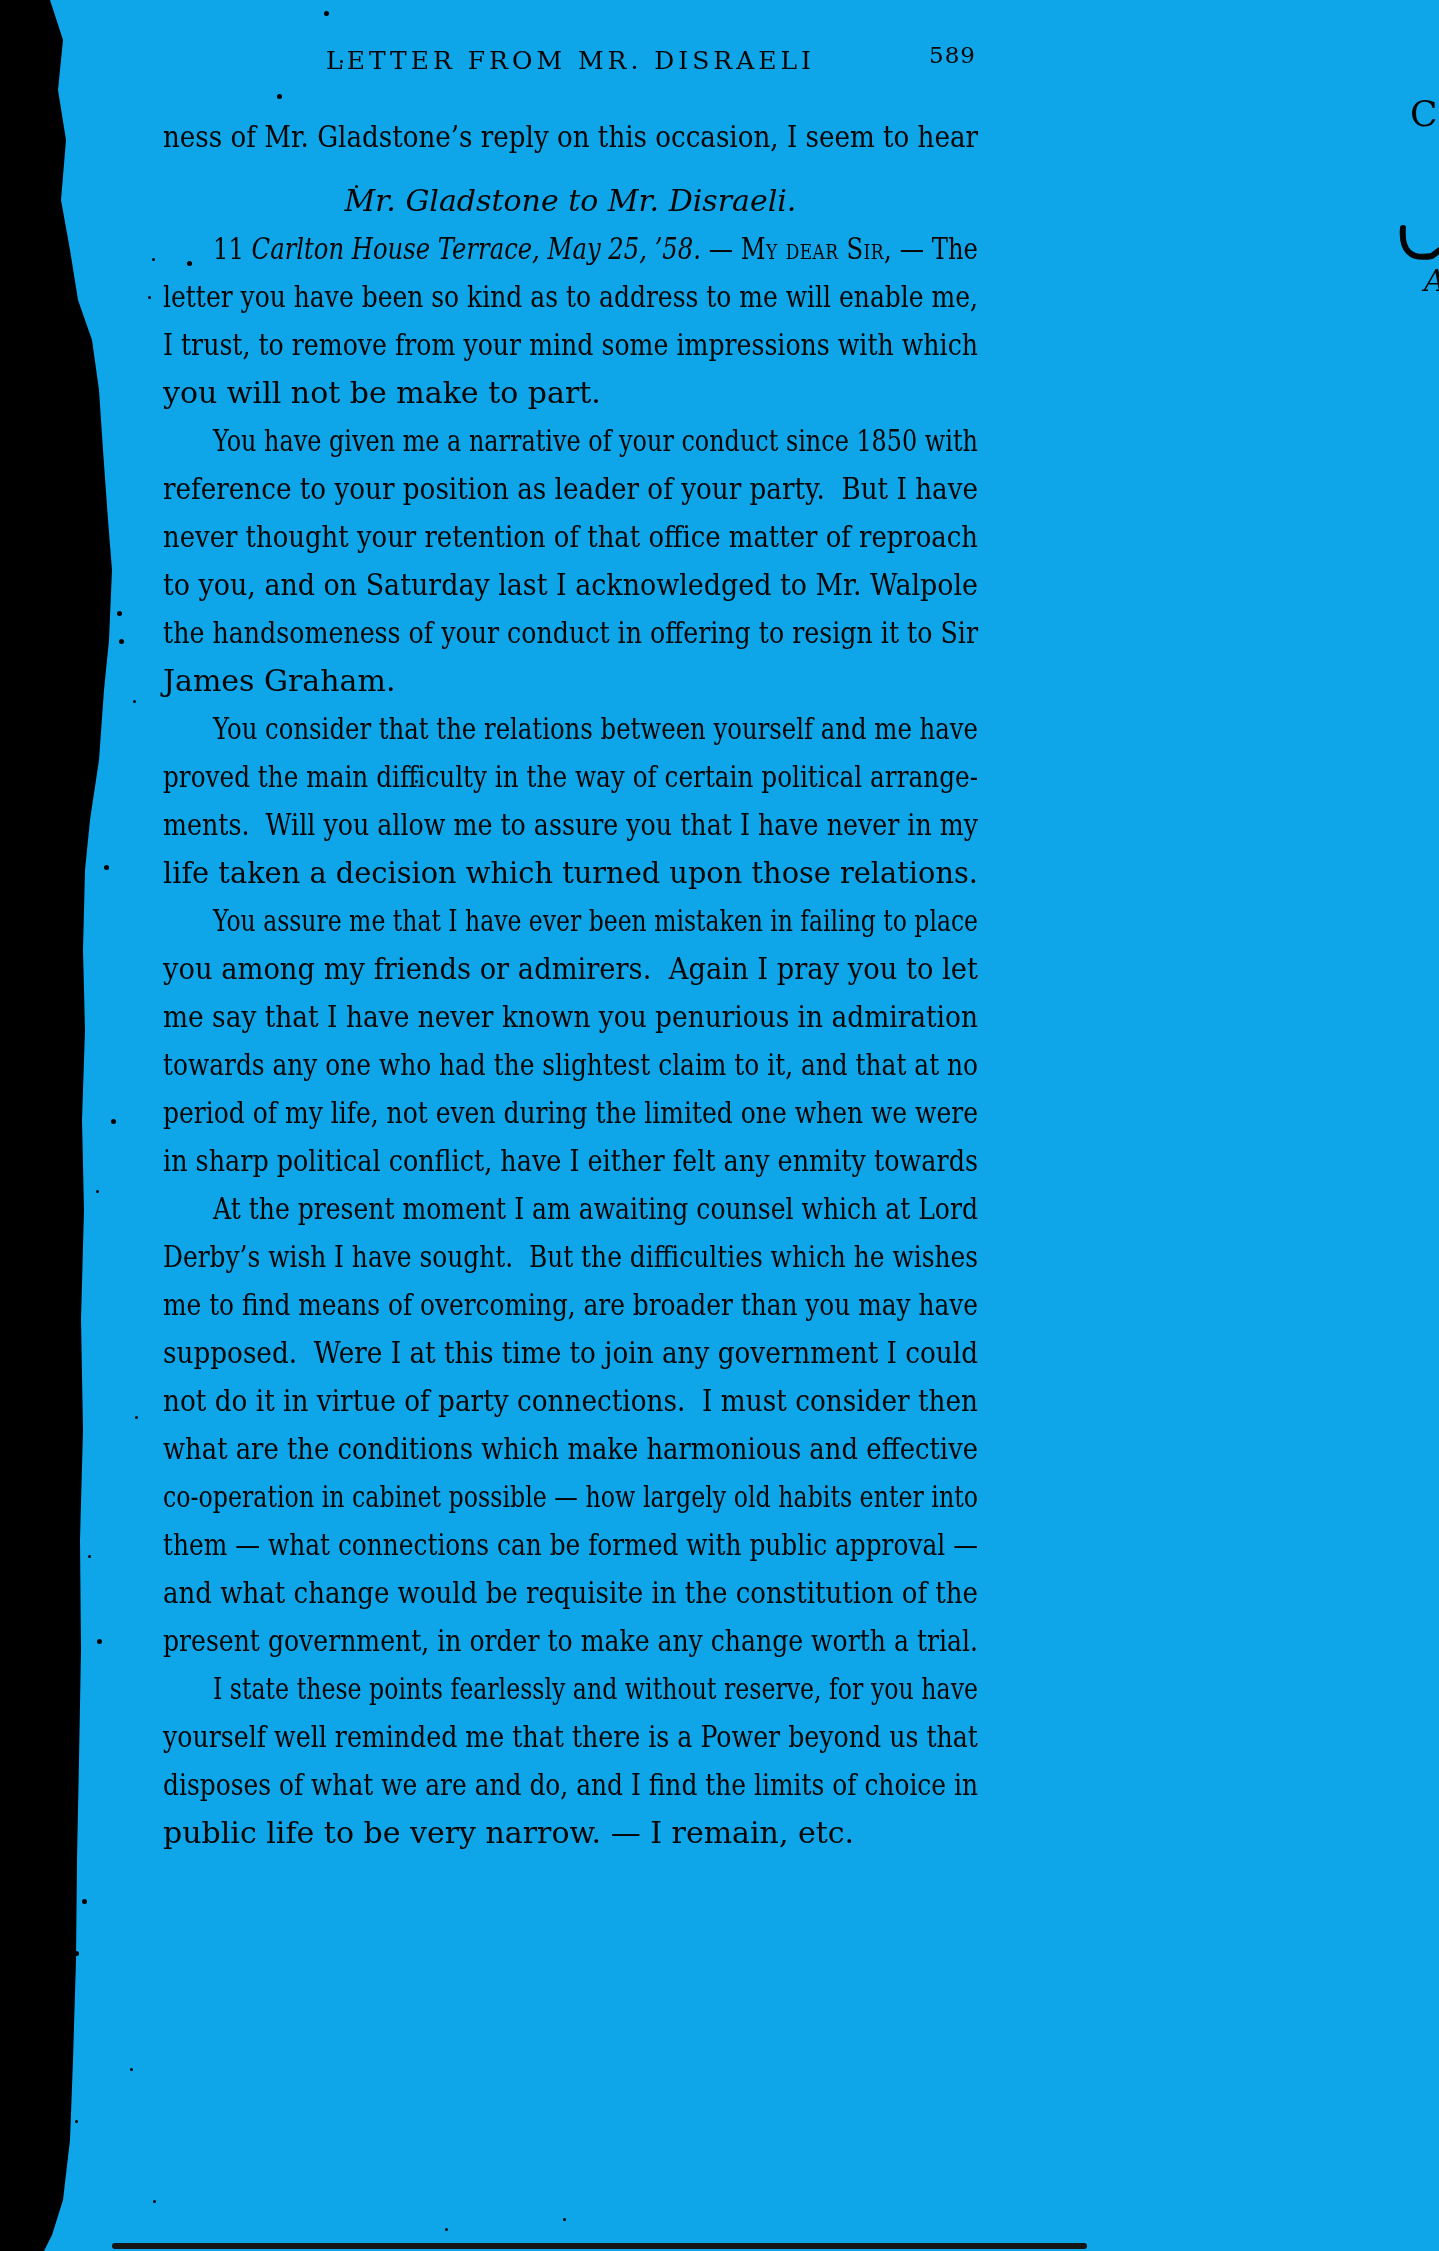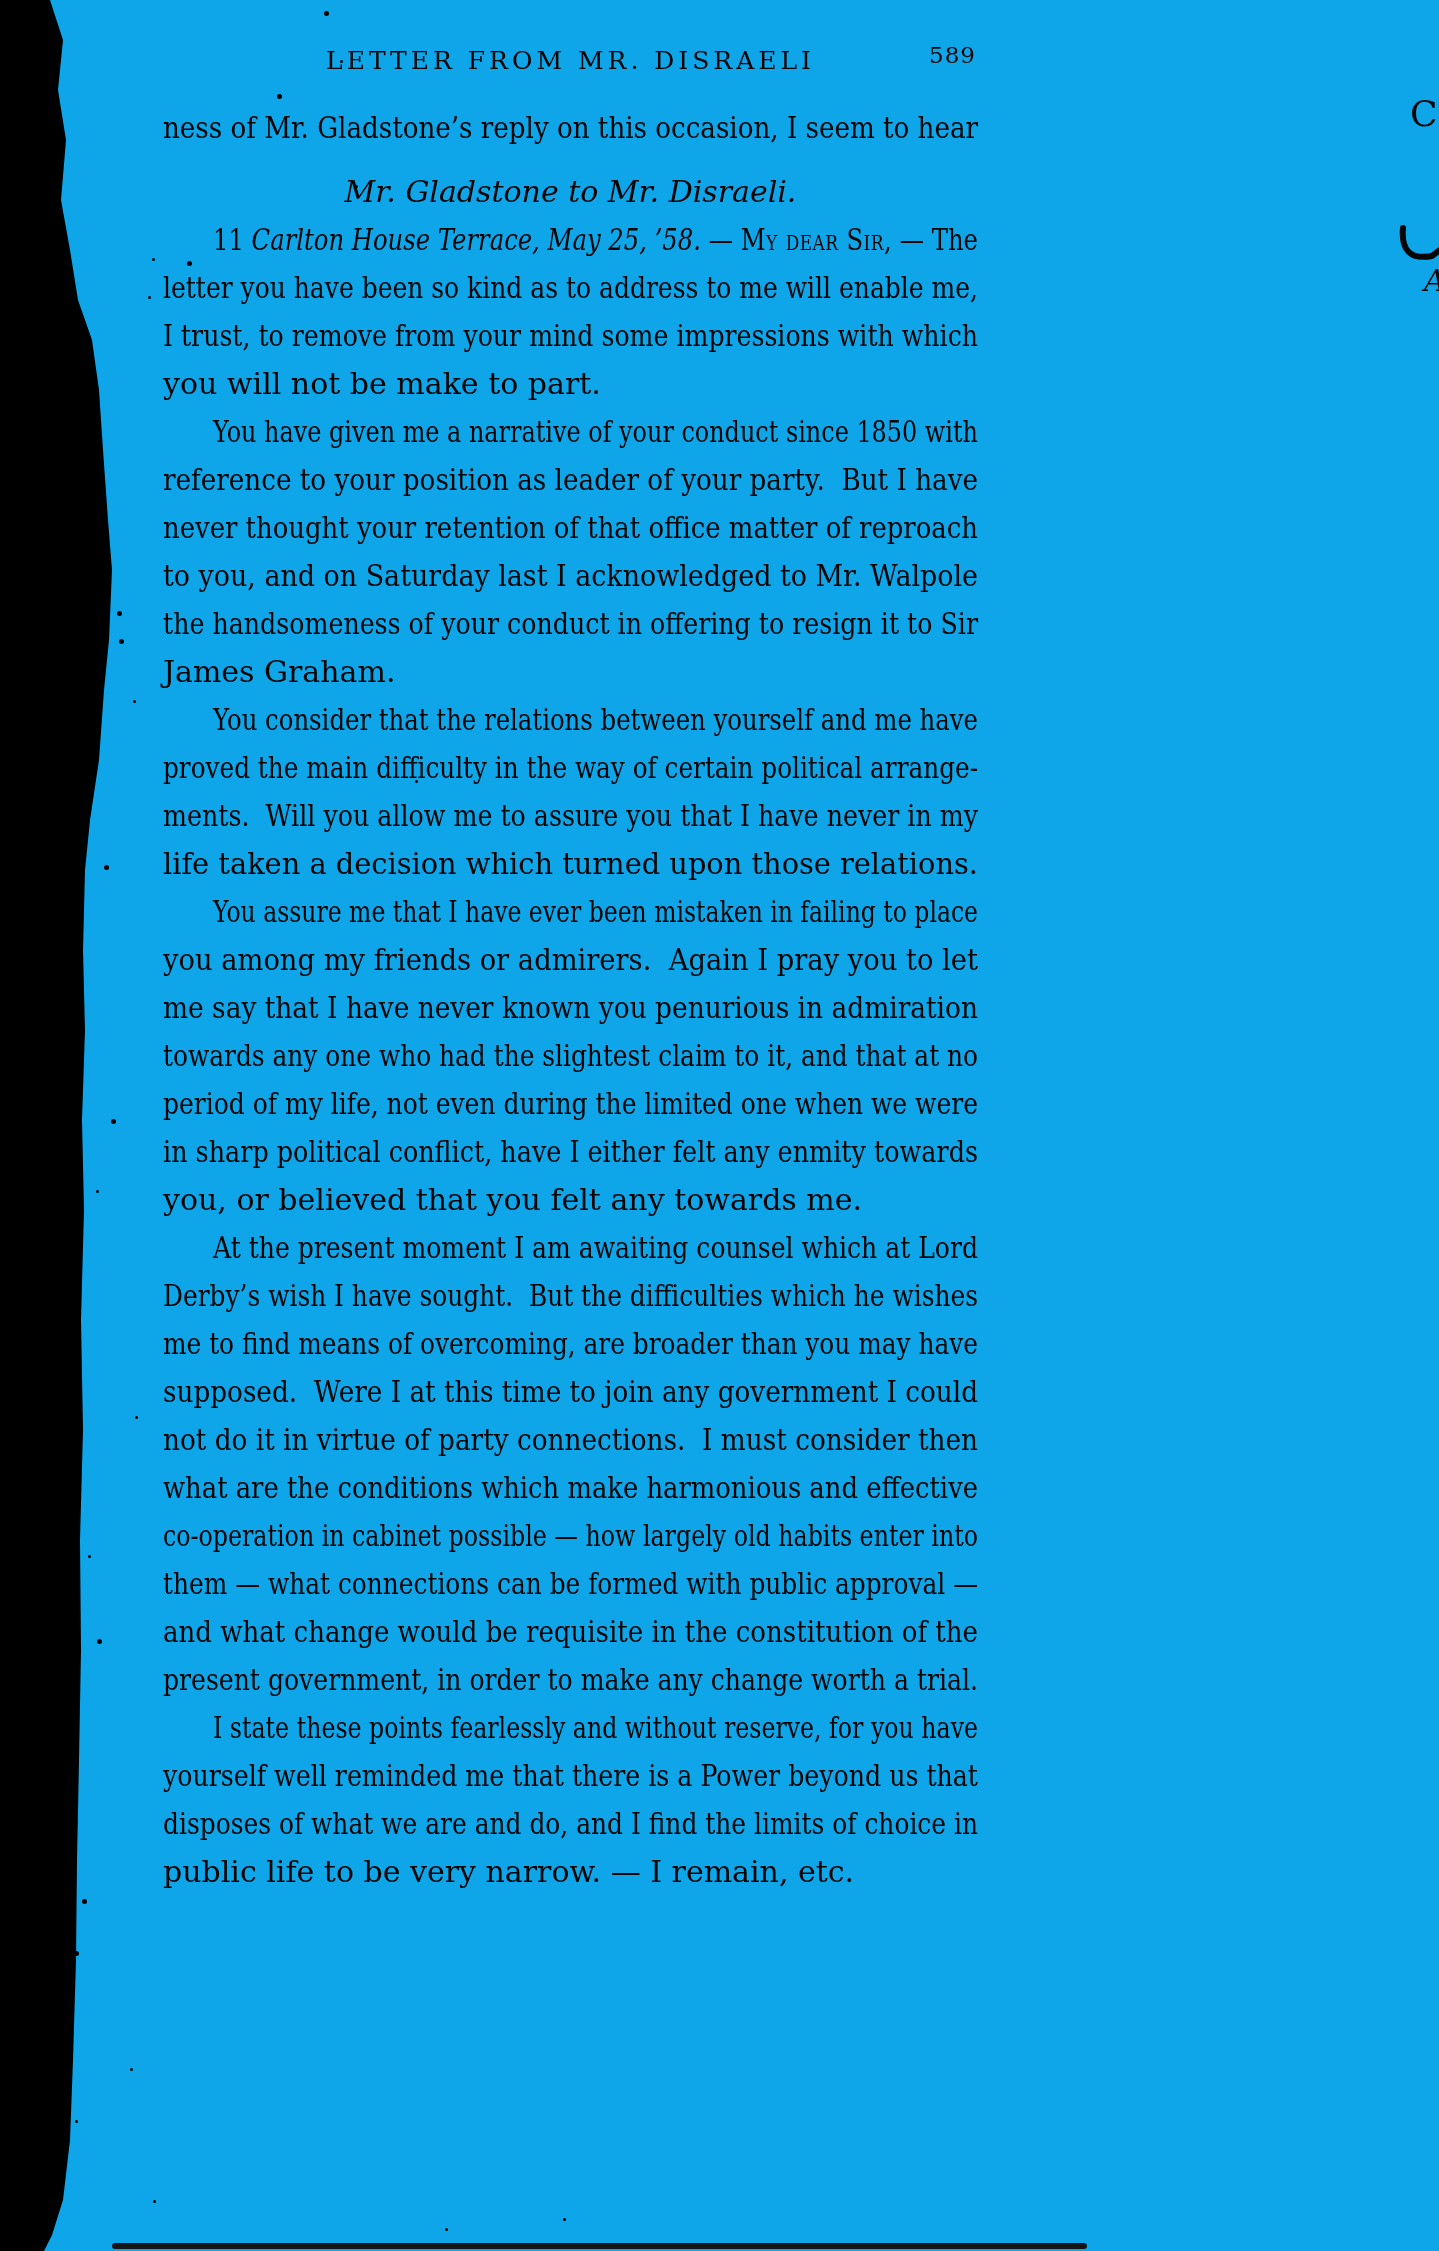--- a/index.html
+++ b/index.html
@@ -33,21 +33,21 @@
   .bottom-strip{position:absolute;left:112px;top:2243px;width:975px;height:6px;background:#151515;border-radius:3px;}
 
   .content{position:absolute;left:163px;top:0;width:815px;padding-top:44px;}
   .running-head{position:relative;height:34px;}
   .running-title{
     text-align:center;font-size:25px;letter-spacing:4px;line-height:34px;
     font-family:"DejaVu Serif", serif;
   }
   .page-number{position:absolute;right:2px;top:-2px;font-size:23px;letter-spacing:1px;}
 
-  .intro{margin-top:26px;}
+  .intro{margin-top:35px;}
   .line{width:815px;height:48px;line-height:48px;font-size:30px;overflow:visible;}
   .line.indent{padding-left:50px;width:765px;}
   .fitspan{display:inline-block;white-space:pre;transform-origin:left center;}
   .fitspan .i{font-style:italic;}
   .fitspan .sc{font-variant:small-caps;font-variant-caps:small-caps;letter-spacing:.5px;}
 
   .salutation{
     width:815px;height:48px;line-height:48px;margin-top:16px;
     text-align:center;font-style:italic;font-size:30px;white-space:pre;
   }
@@ -92,21 +92,20 @@
         <div class="line indent"><span class="fitspan" style="transform: scaleX(0.812183);"><span>You consider that the relations between yourself and me have</span></span></div>
         <div class="line"><span class="fitspan" style="transform: scaleX(0.824547);"><span>proved the main difficulty in the way of certain political arrange-</span></span></div>
         <div class="line"><span class="fitspan" style="transform: scaleX(0.843235);"><span>ments.  Will you allow me to assure you that I have never in my</span></span></div>
         <div class="line"><span class="fitspan" style="transform: scaleX(0.961191);"><span>life taken a decision which turned upon those relations.</span></span></div>
         <div class="line indent"><span class="fitspan" style="transform: scaleX(0.783473);"><span>You assure me that I have ever been mistaken in failing to place</span></span></div>
         <div class="line"><span class="fitspan" style="transform: scaleX(0.911171);"><span>you among my friends or admirers.  Again I pray you to let</span></span></div>
         <div class="line"><span class="fitspan" style="transform: scaleX(0.88059);"><span>me say that I have never known you penurious in admiration</span></span></div>
         <div class="line"><span class="fitspan" style="transform: scaleX(0.828634);"><span>towards any one who had the slightest claim to it, and that at no</span></span></div>
         <div class="line"><span class="fitspan" style="transform: scaleX(0.832908);"><span>period of my life, not even during the limited one when we were</span></span></div>
         <div class="line"><span class="fitspan" style="transform: scaleX(0.848089);"><span>in sharp political conflict, have I either felt any enmity towards</span></span></div>
-        <div class="line"><span class="fitspan"><span>you, or believed that you felt any towards me.</span></span></div>
         <div class="line indent"><span class="fitspan" style="transform: scaleX(0.835652);"><span>At the present moment I am awaiting counsel which at Lord</span></span></div>
         <div class="line"><span class="fitspan" style="transform: scaleX(0.829517);"><span>Derby’s wish I have sought.  But the difficulties which he wishes</span></span></div>
         <div class="line"><span class="fitspan" style="transform: scaleX(0.827687);"><span>me to find means of overcoming, are broader than you may have</span></span></div>
         <div class="line"><span class="fitspan" style="transform: scaleX(0.876006);"><span>supposed.  Were I at this time to join any government I could</span></span></div>
         <div class="line"><span class="fitspan" style="transform: scaleX(0.876963);"><span>not do it in virtue of party connections.  I must consider then</span></span></div>
         <div class="line"><span class="fitspan" style="transform: scaleX(0.860726);"><span>what are the conditions which make harmonious and effective</span></span></div>
         <div class="line"><span class="fitspan" style="transform: scaleX(0.790231);"><span>co-operation in cabinet possible — how largely old habits enter into</span></span></div>
         <div class="line"><span class="fitspan" style="transform: scaleX(0.828463);"><span>them — what connections can be formed with public approval —</span></span></div>
         <div class="line"><span class="fitspan" style="transform: scaleX(0.868104);"><span>and what change would be requisite in the constitution of the</span></span></div>
         <div class="line"><span class="fitspan" style="transform: scaleX(0.836984);"><span>present government, in order to make any change worth a trial.</span></span></div>

